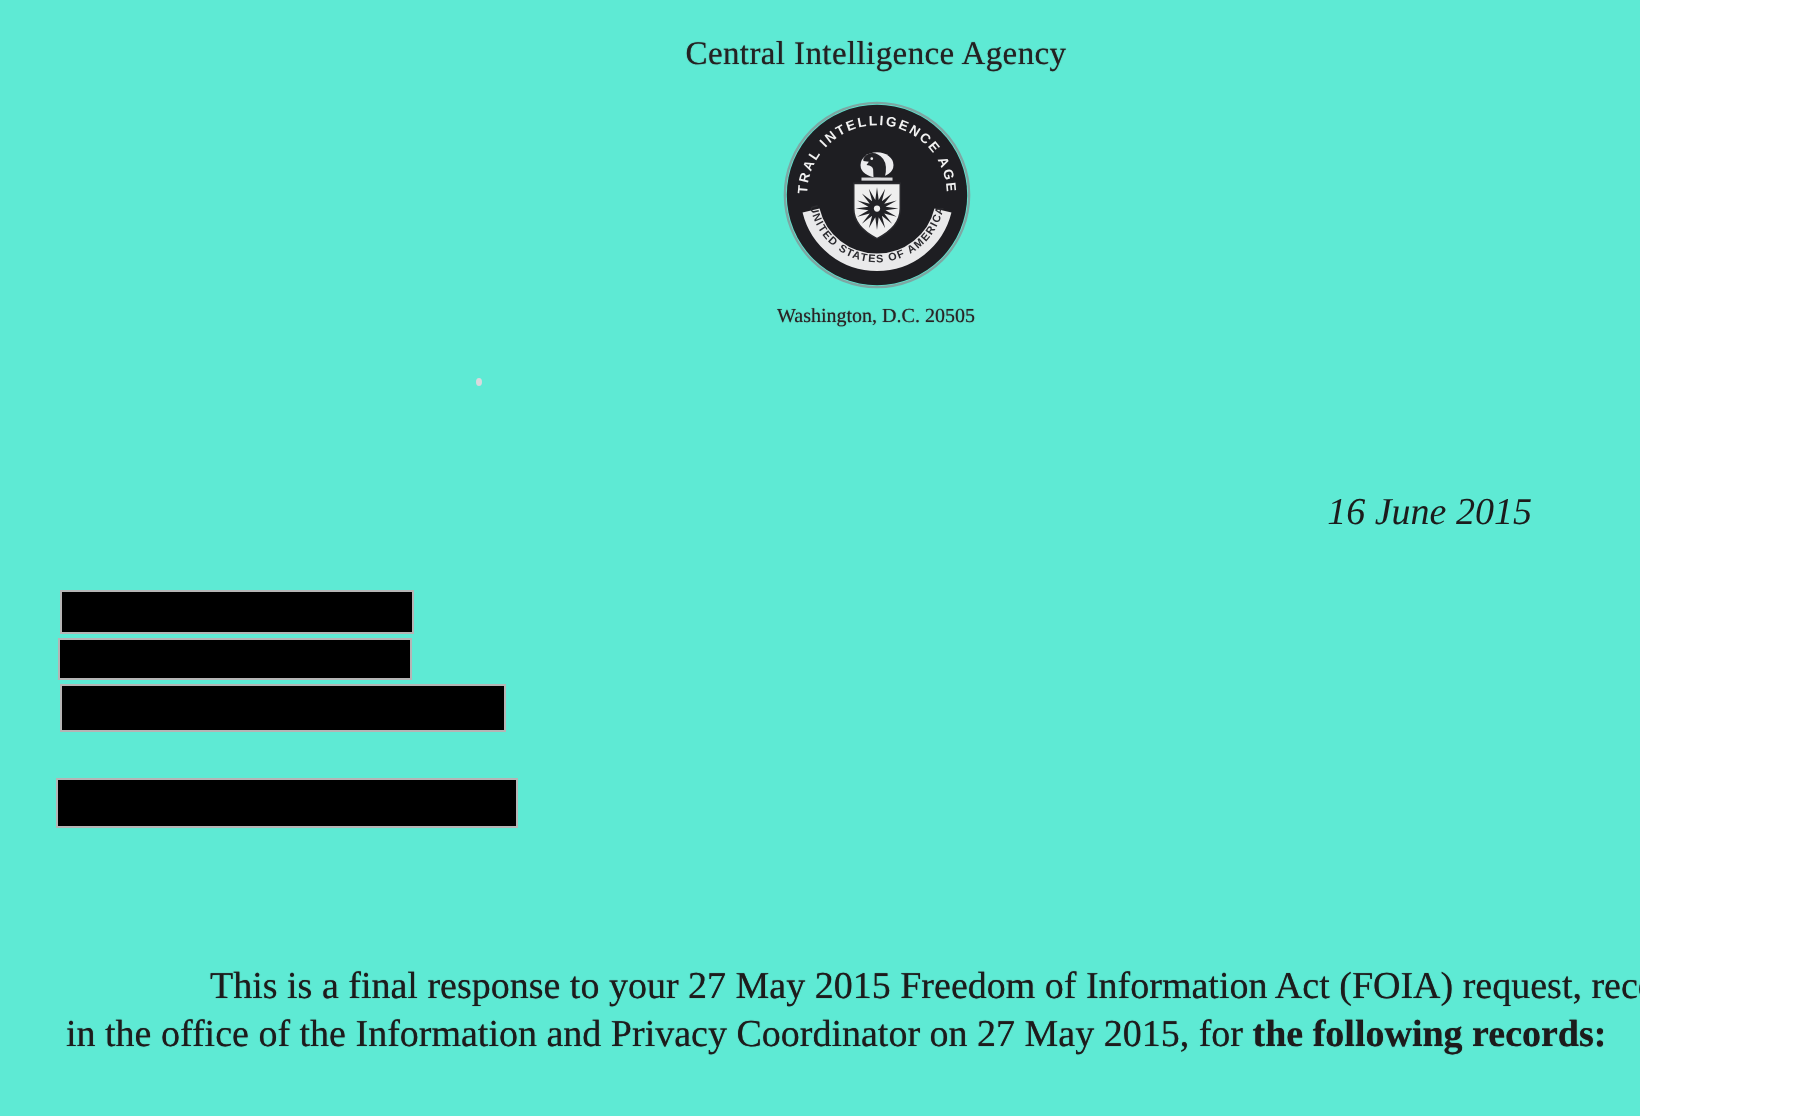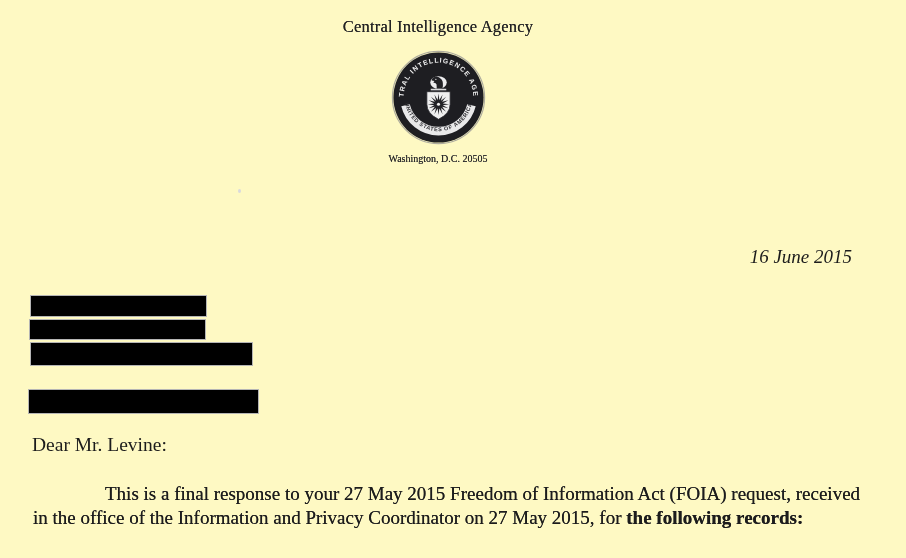--- a/index.html
+++ b/index.html
@@ -1,21 +1,21 @@
 <!DOCTYPE html>
 <html><head>
 <meta charset="utf-8">
 <style>
   * { margin: 0; padding: 0; box-sizing: border-box; }
   html, body { background: #ffffff; }
   .page {
     position: relative;
-    width: 906px;
+    width: 820px;
     height: 558px;
-    background: #fef9c3;
+    background: #5eead4;
     overflow: hidden;
     font-family: "Liberation Serif", "DejaVu Serif", serif;
     color: #1e1e1e;
   }
   .letterhead {
     position: absolute;
     left: 0;
     top: 0;
     width: 876px;
     text-align: center;
@@ -159,17 +159,16 @@
   <div class="scan-artifact"></div>
 
   <div class="date-line">16 June 2015</div>
 
 
   <div class="redaction bar-1"></div>
   <div class="redaction bar-2"></div>
   <div class="redaction bar-3"></div>
   <div class="redaction bar-4"></div>
 
-  <div class="salutation">Dear Mr. Levine:</div>
 
   <p class="body-paragraph"><span>This is a final response to your 27 May 2015 Freedom of Information Act (FOIA) request, received in the office of the Information and Privacy Coordinator on 27 May 2015, for </span><span class="bold">the following records:</span></p>
 
 </div>
 
 </body></html>

